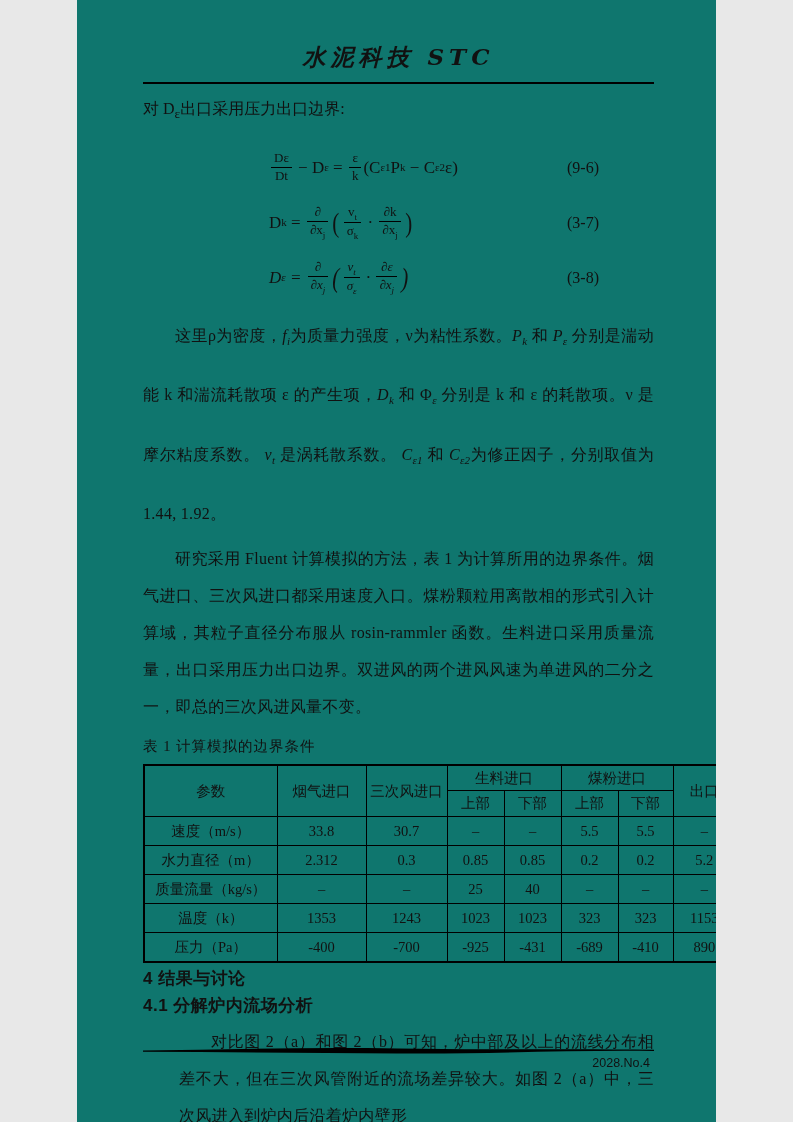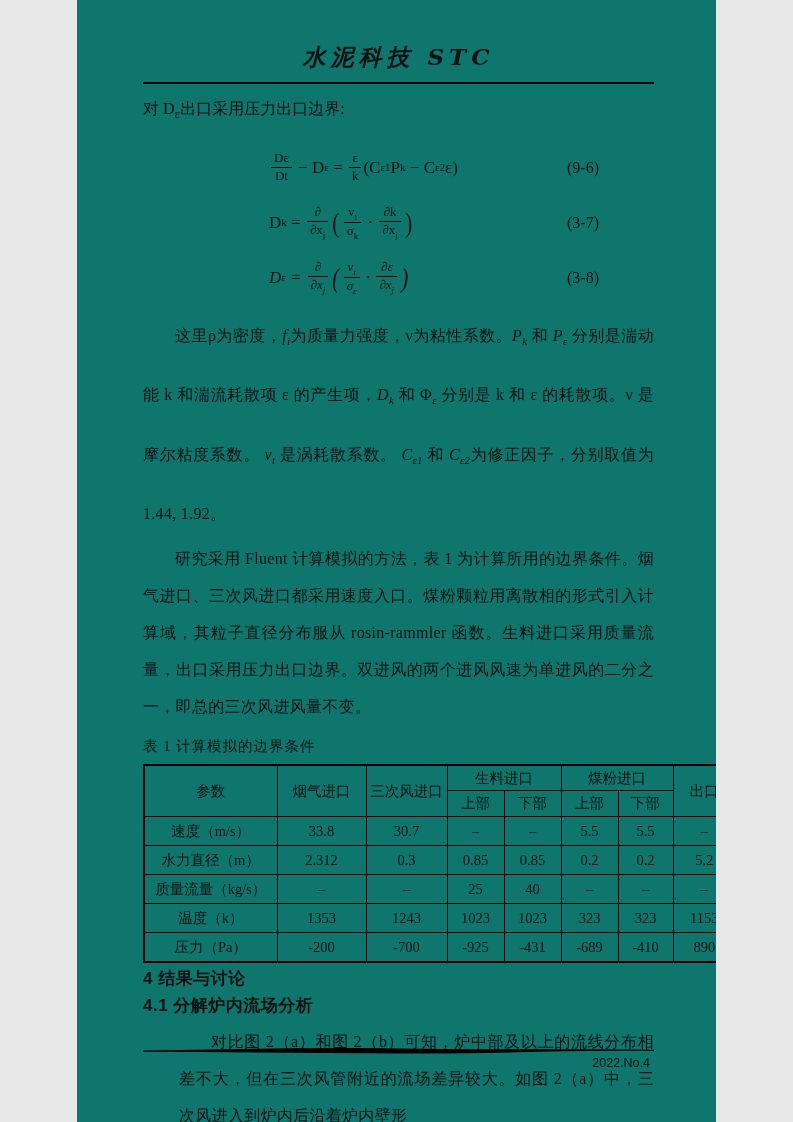--- a/index.html
+++ b/index.html
@@ -194,21 +194,21 @@
           <td>1353</td>
           <td>1243</td>
           <td>1023</td>
           <td>1023</td>
           <td>323</td>
           <td>323</td>
           <td>1153</td>
         </tr>
         <tr>
           <td>压力（Pa）</td>
-          <td>-200</td>
+          <td>-400</td>
           <td>-700</td>
           <td>-925</td>
           <td>-431</td>
           <td>-689</td>
           <td>-410</td>
           <td>890</td>
         </tr>
       </tbody>
     </table>
 
@@ -216,16 +216,16 @@
     <h2 class="sec sec-41">4.1 分解炉内流场分析</h2>
     <div class="para para-body para-41">对比图 2（a）和图 2（b）可知，炉中部及以上的流线分布相差不大，但在三次风管附近的流场差异较大。如图 2（a）中，三次风进入到炉内后沿着炉内壁形</div>
 
   </div>
 
   <div class="footer">
     <svg class="footer-line" viewBox="0 0 665 9" preserveAspectRatio="none">
       <path d="M0,4.6 C110,3.2 220,1.2 332,2.6 C450,4.2 560,2.2 665,3.8 L665,5.0 C560,3.8 450,8.2 332,7.4 C220,6.7 110,6.4 0,5.8 Z" fill="#000"></path>
     </svg>
     <div class="footer-meta">
-      <span class="issue-number">2022.No.4</span>
+      <span class="issue-number">2028.No.4</span>
     </div>
   </div>
 </div>
 
 </body></html>

